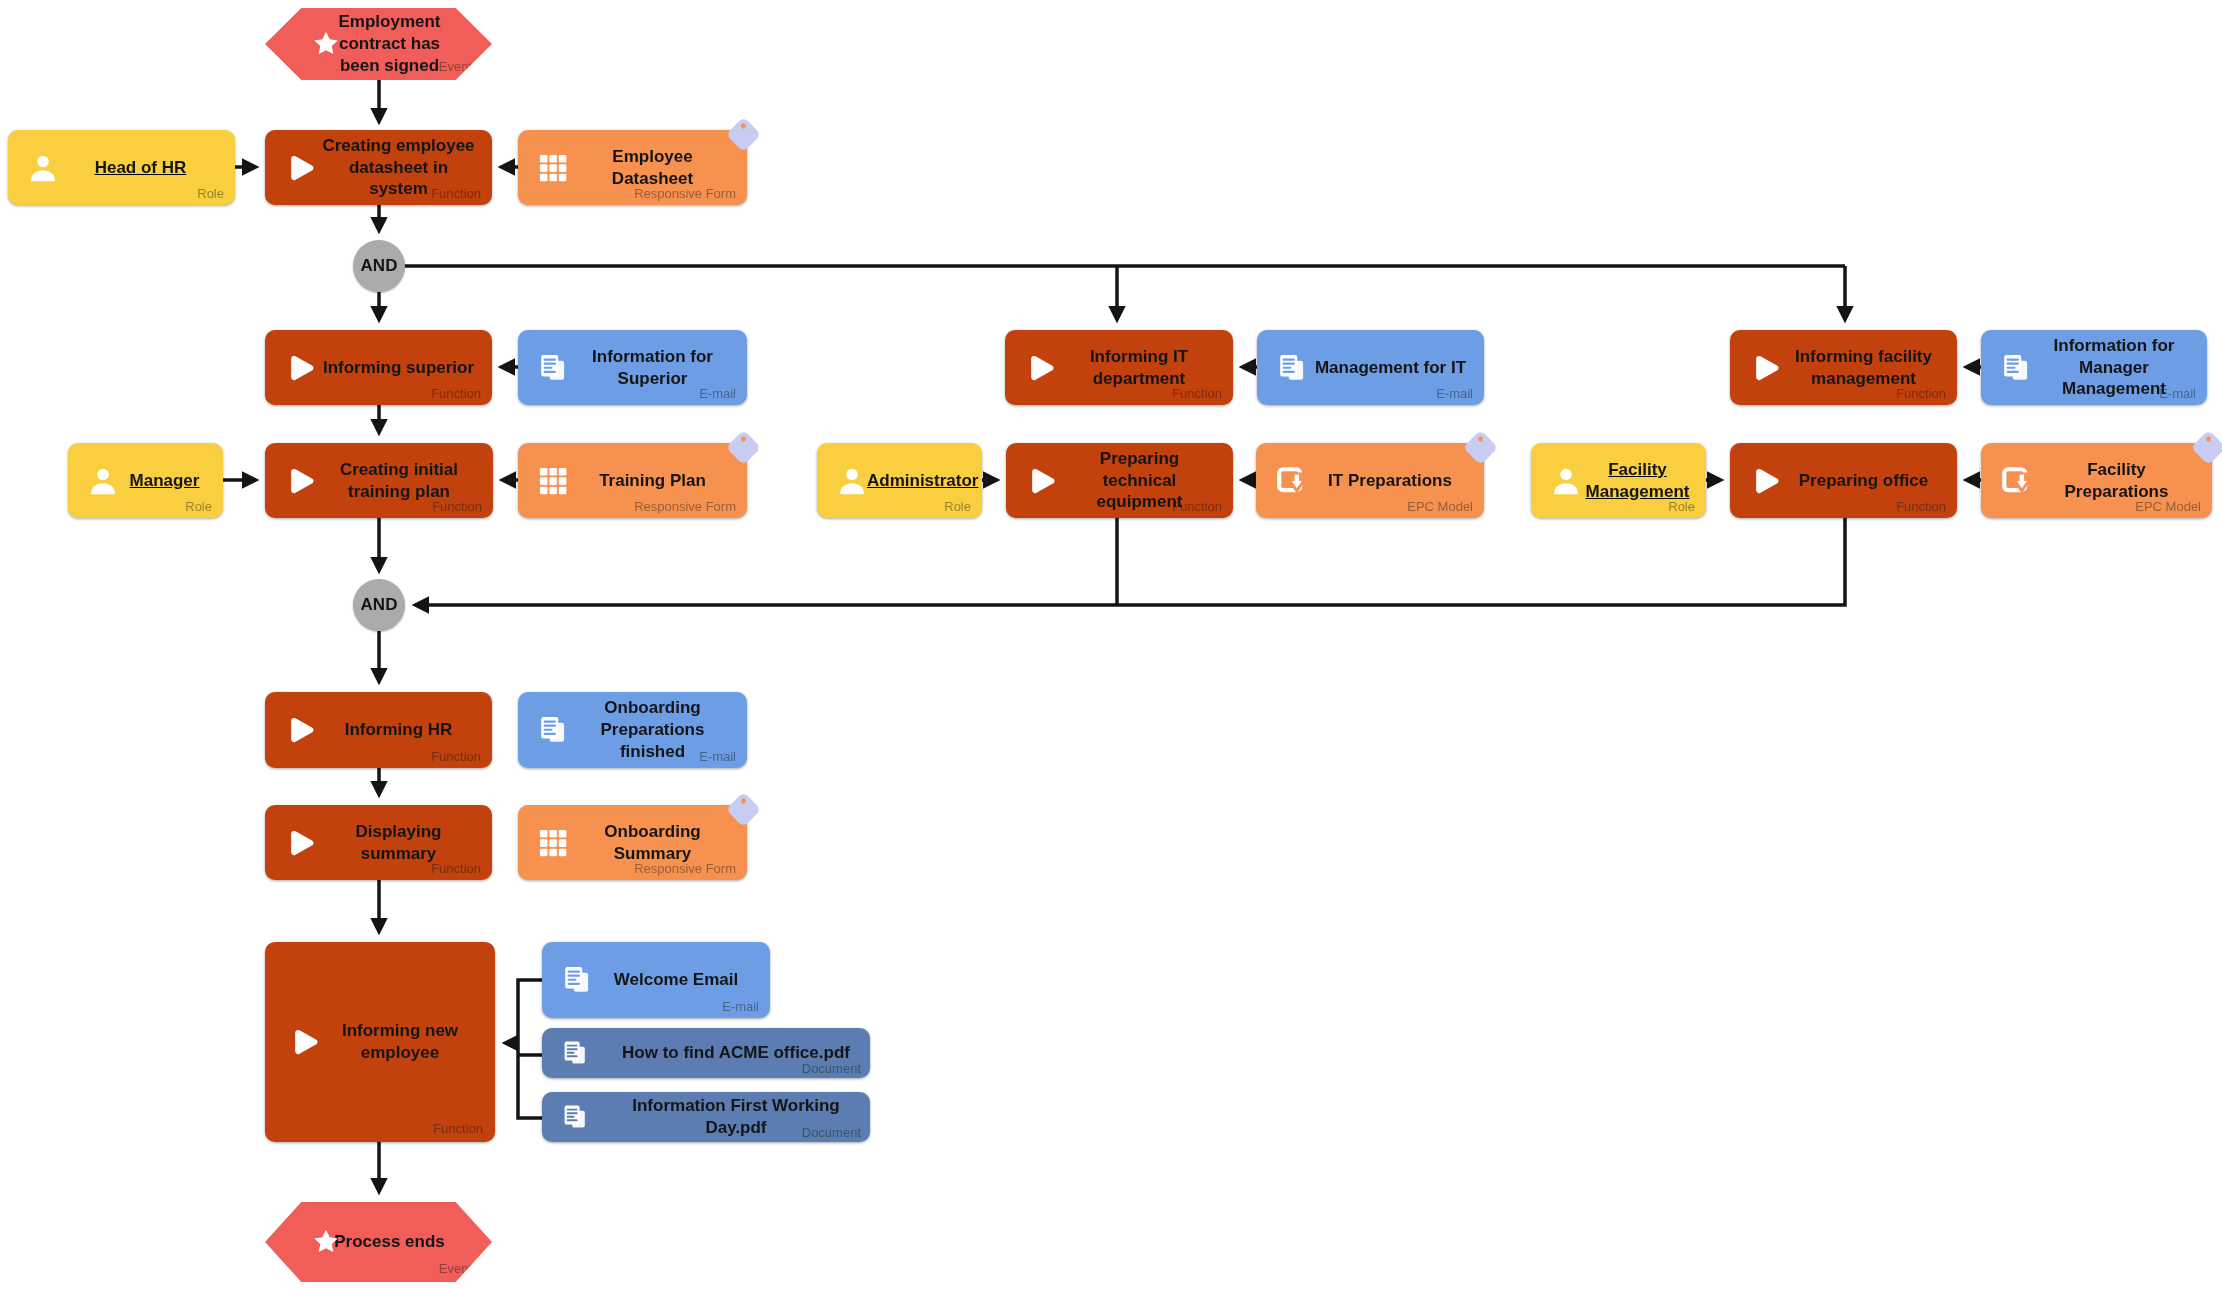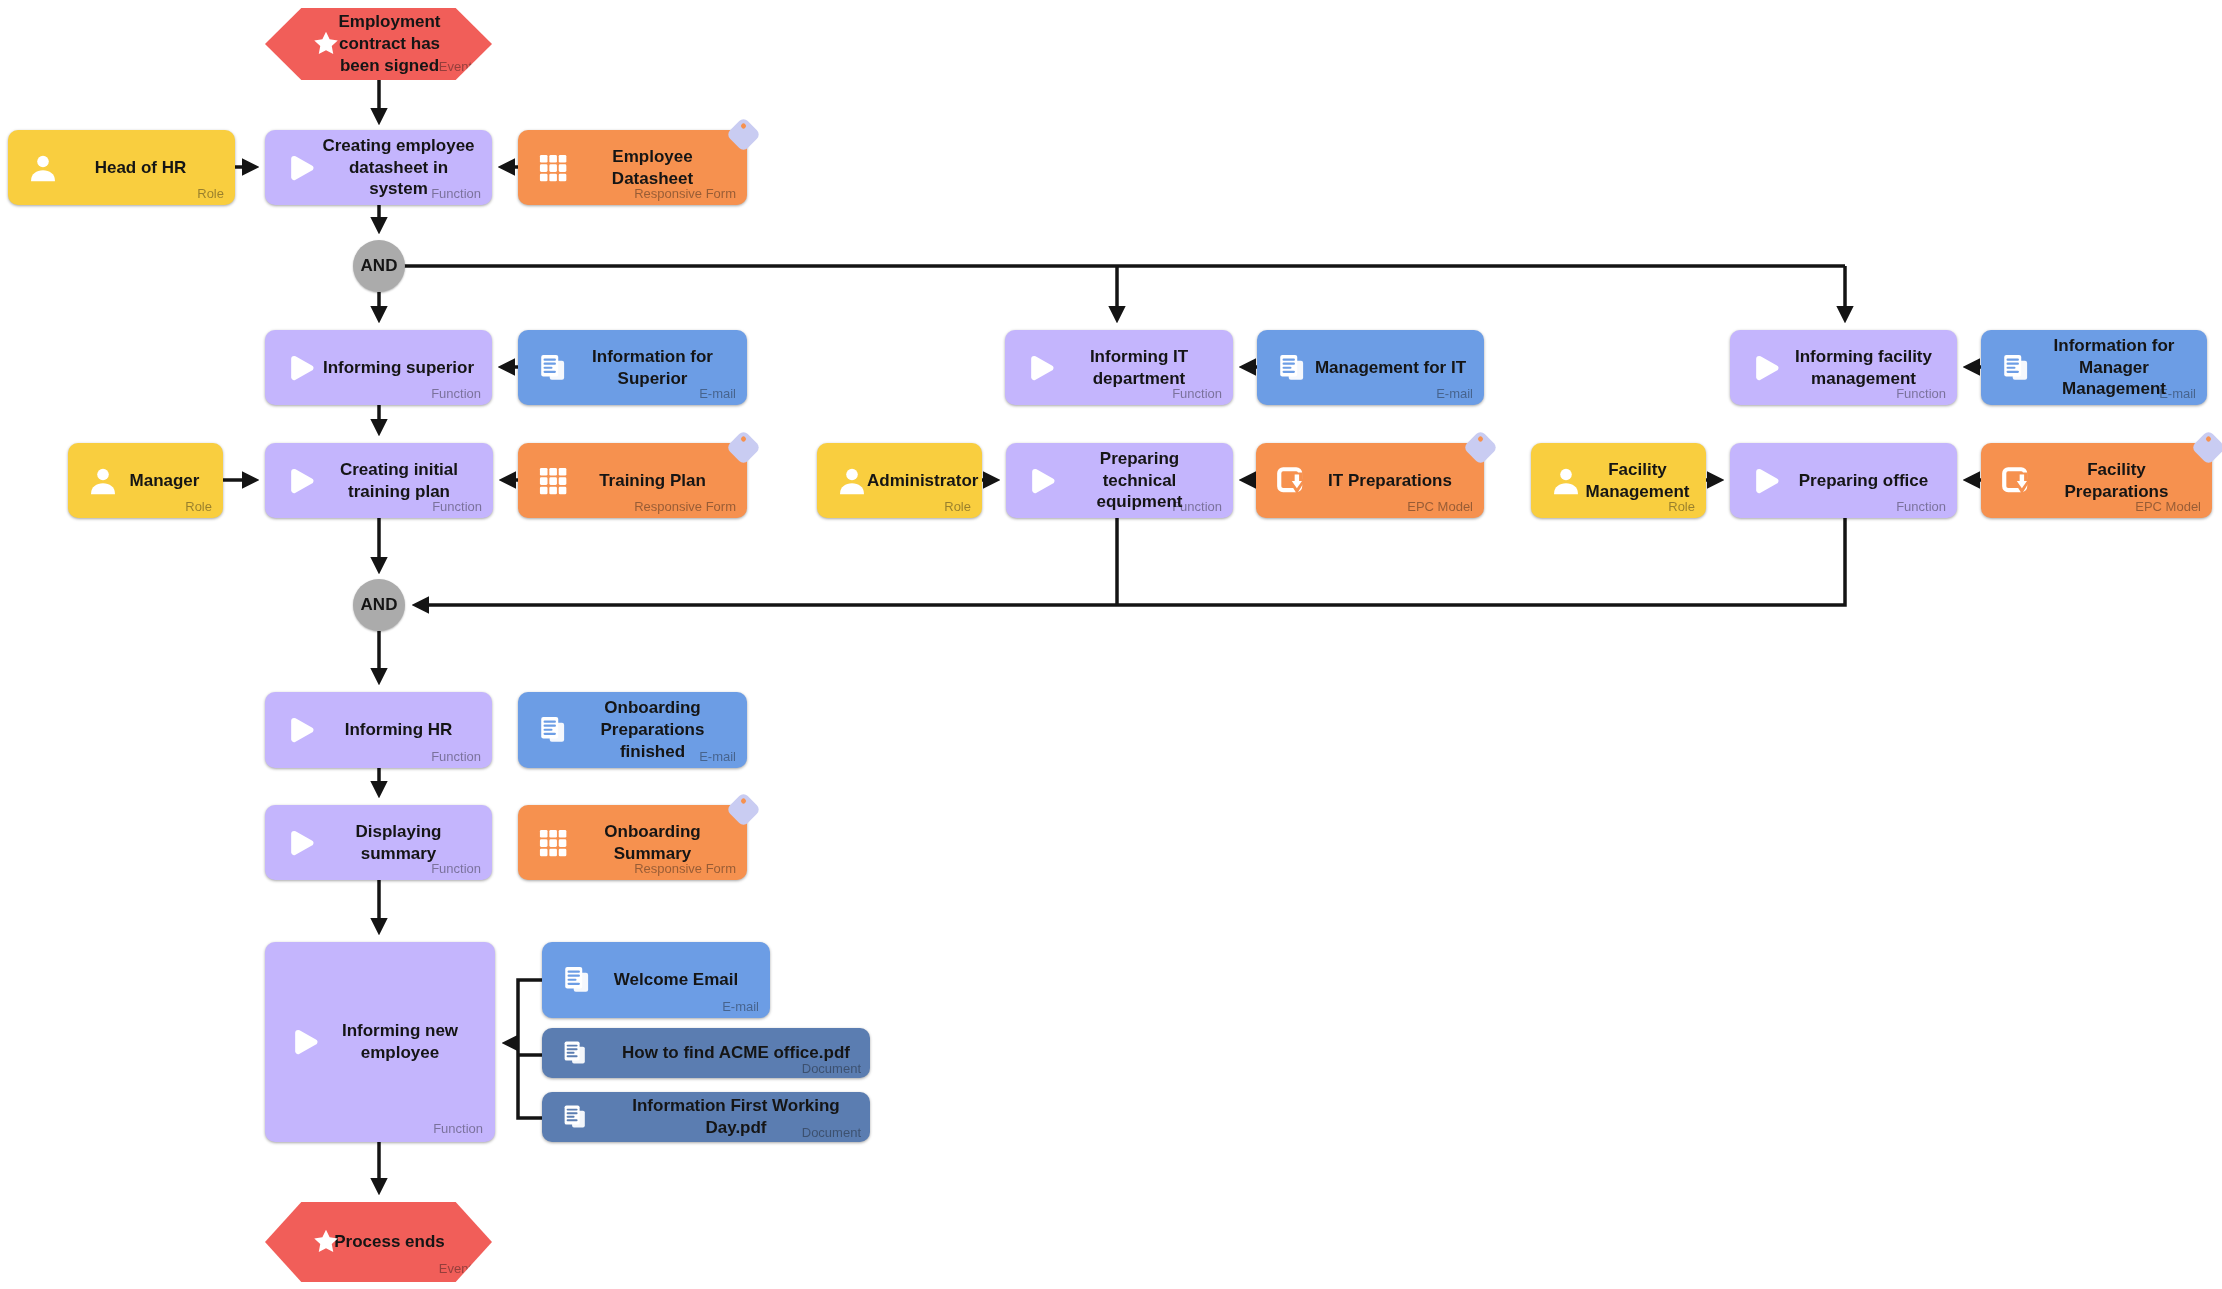--- a/index.html
+++ b/index.html
@@ -12,22 +12,22 @@
          padding:0 16px 0 56px;box-sizing:border-box;}
   .type{position:absolute;right:11px;bottom:4px;font-size:13px;color:rgba(20,20,20,.42);}
   .icon{position:absolute;left:18px;top:50%;transform:translateY(-50%);width:34px;height:34px;}
   
   .ev{background:#F15E59;border-radius:0;box-shadow:none;
       clip-path:polygon(16% 0,84% 0,100% 50%,84% 100%,16% 100%,0 50%);
       filter:drop-shadow(0 1px 2px rgba(0,0,0,.3));}
   .ev .title{padding:0 34px 0 56px;}
   .ev .type{right:20px;bottom:6px;}
   .ev .icon{left:46px;width:30px;height:30px;}
-  .fn{background:#c4b5fd;}
-  .role{background:#F9CE3F;}
+  .fn{background:#c2410c;}
+  .role{background:#F9CE3F;text-decoration:underline;}
   .role .title{padding:0 12px 0 50px;}
   .form,.epc{background:#F6914F;color:#F6914F;}
   .mail{background:#6C9DE5;color:#6C9DE5;}
   .doc{background:#5B7DB1;color:#5B7DB1;}
   .doc .title{padding:0 2px 0 62px;}
   .doc .icon{width:30px;height:30px;}
   .doc .type{bottom:2px;right:9px;}
   .big .icon{left:22px;}
   .big .type{right:12px;bottom:6px;}
   .and{background:#ABABAB;border-radius:50%;box-shadow:0 1px 2px rgba(0,0,0,.3);}

